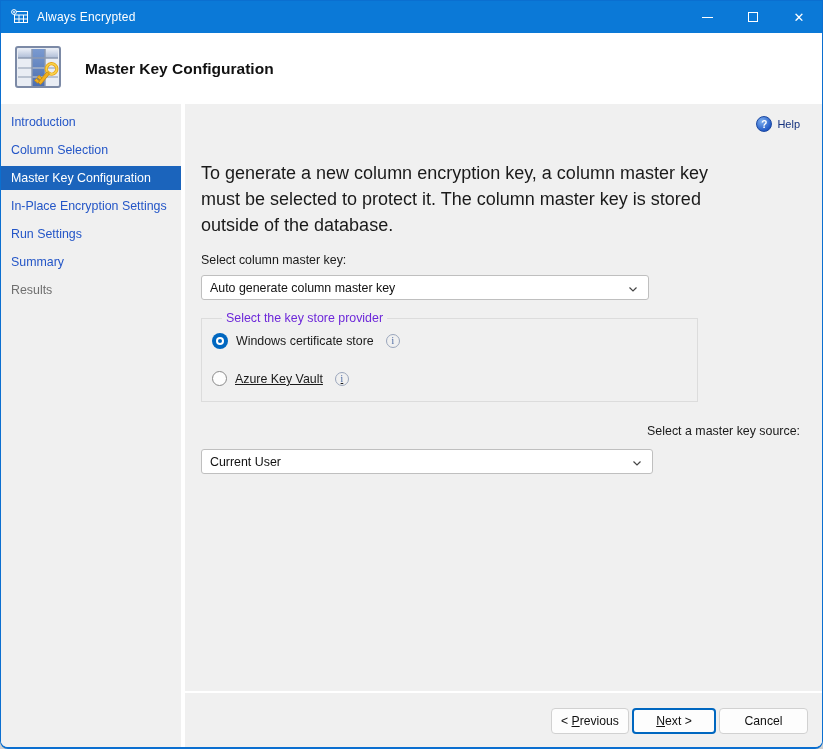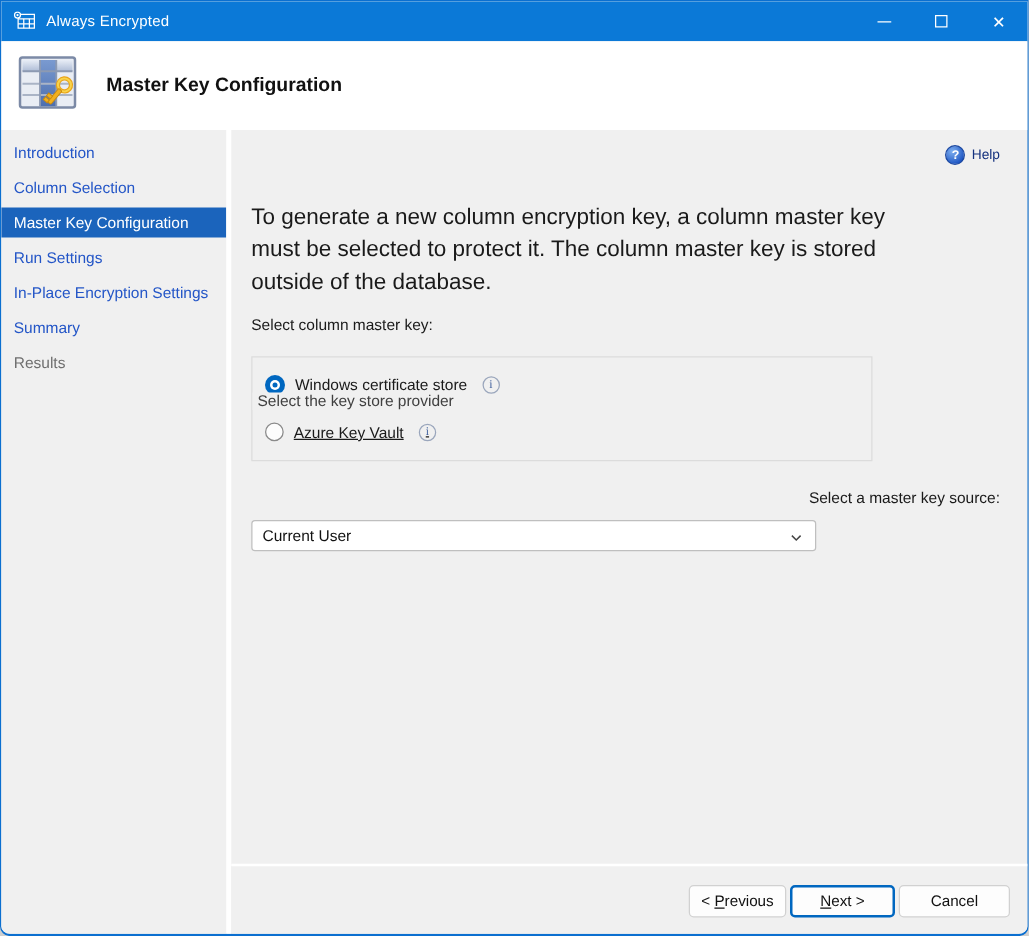--- a/index.html
+++ b/index.html
@@ -58,22 +58,22 @@
   }
   .combo .chev{ position:absolute; right:9px; top:7px; }
   .combo1{ width:448px; }
   .combo2{ width:452px; }
   
   .groupbox{
     margin-top:18px; width:497px; border:1px solid #dcdcdc; position:relative;
     padding:14px 12px 16px 10px; height:84px;
   }
   .legend{
-    position:absolute; top:-8px; left:0; background:#f0f0f0; padding:0 4px;
-    font-size:12.4px; color:#404040;margin-top:36px;
+    position:absolute; top:-8px; left:20px; background:#f0f0f0; padding:0 4px;
+    font-size:12.4px; color:#6d28d9;
   }
   .radiorow{ display:flex; align-items:center; gap:8px; font-size:12.4px; color:#1a1a1a; }
   .radiorow + .radiorow{ margin-top:22px;text-decoration:underline; }
   .radio-on{
     width:16px; height:16px; border-radius:50%; background:#0067c0; flex:none;
     display:flex; align-items:center; justify-content:center;
   }
   .radio-on .w{ width:8px; height:8px; border-radius:50%; background:#fff; display:flex; align-items:center; justify-content:center; }
   .radio-on .d{ width:4px; height:4px; border-radius:50%; background:#0067c0; }
   .radio-off{ width:15px; height:15px; border-radius:50%; background:#fdfdfd; border:1px solid #8a8a8a; flex:none; }
@@ -161,38 +161,46 @@
     </span>
     <span class="htitle">Master Key Configuration</span>
   </div>
 
   <div class="body">
 
     <div class="sidebar">
       <div class="navitem">Introduction</div>
       <div class="navitem">Column Selection</div>
       <div class="navitem active">Master Key Configuration</div>
+      <div class="navitem">In-Place Encryption Settings</div>
       <div class="navitem">Run Settings</div>
-      <div class="navitem">In-Place Encryption Settings</div>
       <div class="navitem">Summary</div>
       <div class="navitem disabled">Results</div>
     </div>
 
     <div class="vdivider"></div>
 
     <div class="main">
 
       <div class="helprow">
         <span class="helpicon">?</span>
         <span class="helptext">Help</span>
       </div>
 
       <div class="intro">To generate a new column encryption key, a column master key must be selected to protect it.  The column master key is stored outside of the database.</div>
 
       <div class="fieldlabel">Select column master key:</div>
+      <div class="combo combo1">
+        <span>Auto generate column master key</span>
+        <span class="chev">
+          <svg width="12" height="12" viewBox="0 0 12 12">
+              <path d="M2.5 4.5 L6 8 L9.5 4.5" fill="none" stroke="#454545" stroke-width="1.2"></path>
+            </svg>
+        </span>
+      </div>
 
       <div class="groupbox">
         <span class="legend">Select the key store provider</span>
         <div class="radiorow">
           <span class="radio-on">
               <span class="w">
                 <span class="d"></span>
               </span>
             </span>
           <span>Windows certificate store</span>

